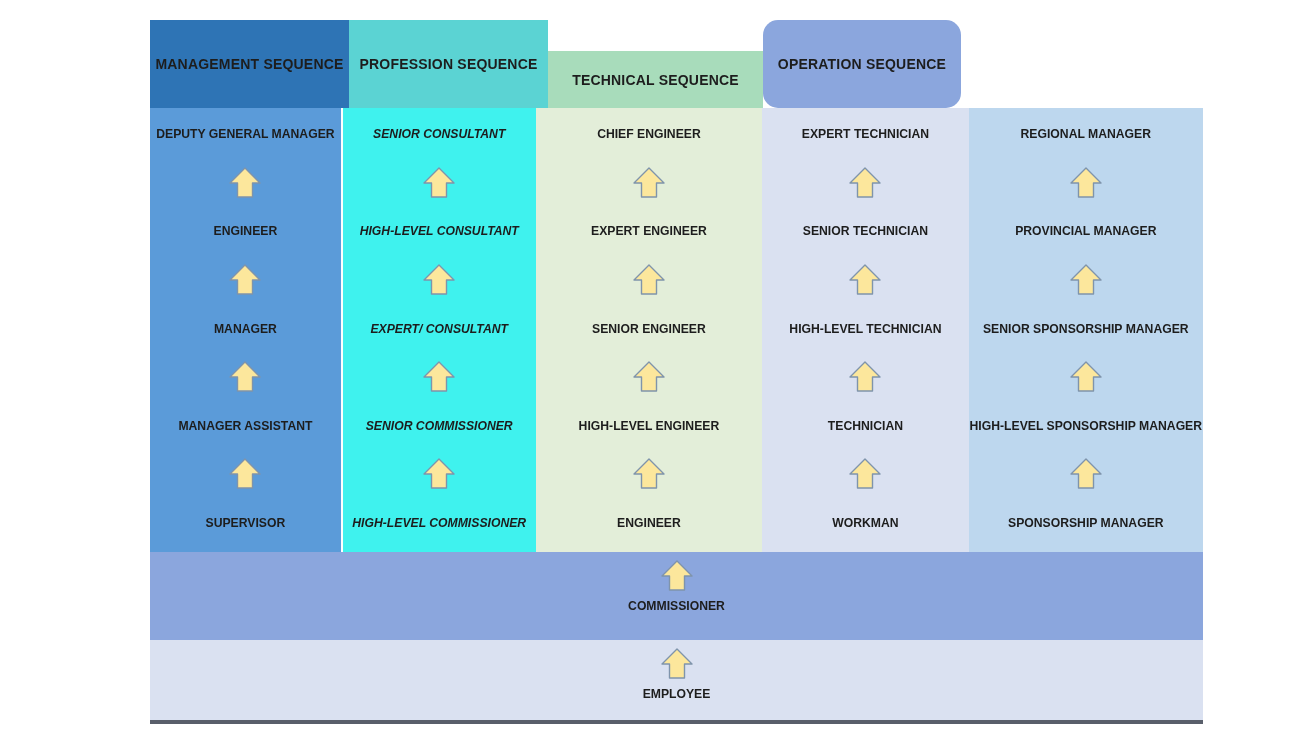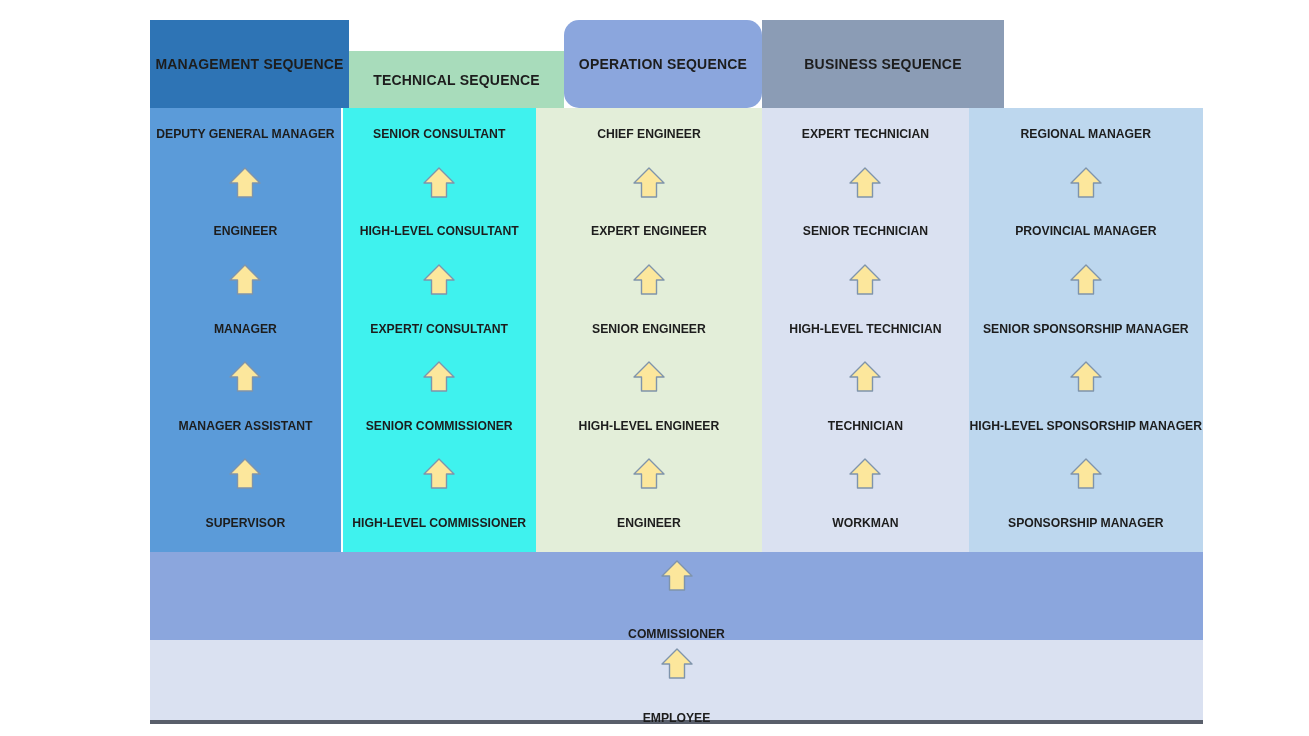--- a/index.html
+++ b/index.html
@@ -75,49 +75,49 @@
 
   
   .band {
     width: 100%;
     position: relative;
     box-sizing: border-box;
     display: flex;
     flex-direction: column;
     align-items: center;
   }
-  .band-commissioner { height: 88px; gap: 28px; }
+  .band-commissioner { height: 88px; }
   .band-employee     { height: 80px; }
   .band .arrow-icon  { margin-top: 7px; }
   .band .rung-label  { margin-top: 6px; }
 
   .baseline-rule {
     width: 100%;
     height: 4px;
     background: #595f6b;
   }
 </style>
 </head>
 <body>
 
 <div id="chart-root">
 
   <div class="header-row">
     <div class="header-cell" style="width:199px;background:#2e74b5;">
       <span>MANAGEMENT SEQUENCE</span>
     </div>
+    <div class="header-cell" style="width:199px;background:#5bd3d3;">
+      <span>PROFESSION SEQUENCE</span>
+    </div>
     <div class="header-cell" style="width:215px;background:#a8dcbb;margin-top:31px;">
       <span>TECHNICAL SEQUENCE</span>
     </div>
     <div class="header-cell" style="width:198px;background:#8ba6dd;border-radius:15px;">
       <span>OPERATION SEQUENCE</span>
     </div>
-    <div class="header-cell" style="width:242px;background:#8b9cb5;">
-      <span>BUSINESS SEQUENCE</span>
-    </div>
   </div>
 
   <div class="columns-row">
 
     <div class="seq-col" style="width:197px;background:#5b9bd9;margin-right:2px;">
       <div class="rung-label">DEPUTY GENERAL MANAGER</div>
       <div class="rung-gap"></div>
       <div class="arrow-icon">
         <svg width="34" height="34" viewBox="0 0 34 34">
           <path d="M17 2 L32 17 L24.5 17 L24.5 31 L9.5 31 L9.5 17 L2 17 Z" fill="#fce79c" stroke="#7f94ab" stroke-width="1.4" stroke-linejoin="round"></path>
@@ -144,21 +144,21 @@
       <div class="rung-gap"></div>
       <div class="arrow-icon">
         <svg width="34" height="34" viewBox="0 0 34 34">
           <path d="M17 2 L32 17 L24.5 17 L24.5 31 L9.5 31 L9.5 17 L2 17 Z" fill="#fce79c" stroke="#7f94ab" stroke-width="1.4" stroke-linejoin="round"></path>
         </svg>
       </div>
       <div class="rung-gap"></div>
       <div class="rung-label" style="margin-bottom:22px;">SUPERVISOR</div>
     </div>
 
-    <div class="seq-col" style="width:199px;background:#3ff2ee;">
+    <div class="seq-col" style="width:199px;background:#3ff2ee;font-style:italic;">
       <div class="rung-label">SENIOR CONSULTANT</div>
       <div class="rung-gap"></div>
       <div class="arrow-icon">
         <svg width="34" height="34" viewBox="0 0 34 34">
           <path d="M17 2 L32 17 L24.5 17 L24.5 31 L9.5 31 L9.5 17 L2 17 Z" fill="#fce79c" stroke="#7f94ab" stroke-width="1.4" stroke-linejoin="round"></path>
         </svg>
       </div>
       <div class="rung-gap"></div>
       <div class="rung-label">HIGH-LEVEL CONSULTANT</div>
       <div class="rung-gap"></div>
@@ -299,21 +299,21 @@
 
   <div class="band band-commissioner" style="background:#8ba6dd;">
     <div class="arrow-icon">
       <svg width="34" height="34" viewBox="0 0 34 34">
         <path d="M17 2 L32 17 L24.5 17 L24.5 31 L9.5 31 L9.5 17 L2 17 Z" fill="#fce79c" stroke="#7f94ab" stroke-width="1.4" stroke-linejoin="round"></path>
       </svg>
     </div>
     <div class="rung-label">COMMISSIONER</div>
   </div>
 
-  <div class="band band-employee" style="background:#dae1f1;gap:24px;">
+  <div class="band band-employee" style="background:#dae1f1;">
     <div class="arrow-icon">
       <svg width="34" height="34" viewBox="0 0 34 34">
         <path d="M17 2 L32 17 L24.5 17 L24.5 31 L9.5 31 L9.5 17 L2 17 Z" fill="#fce79c" stroke="#7f94ab" stroke-width="1.4" stroke-linejoin="round"></path>
       </svg>
     </div>
     <div class="rung-label">EMPLOYEE</div>
   </div>
 
   <div class="baseline-rule"></div>
 

